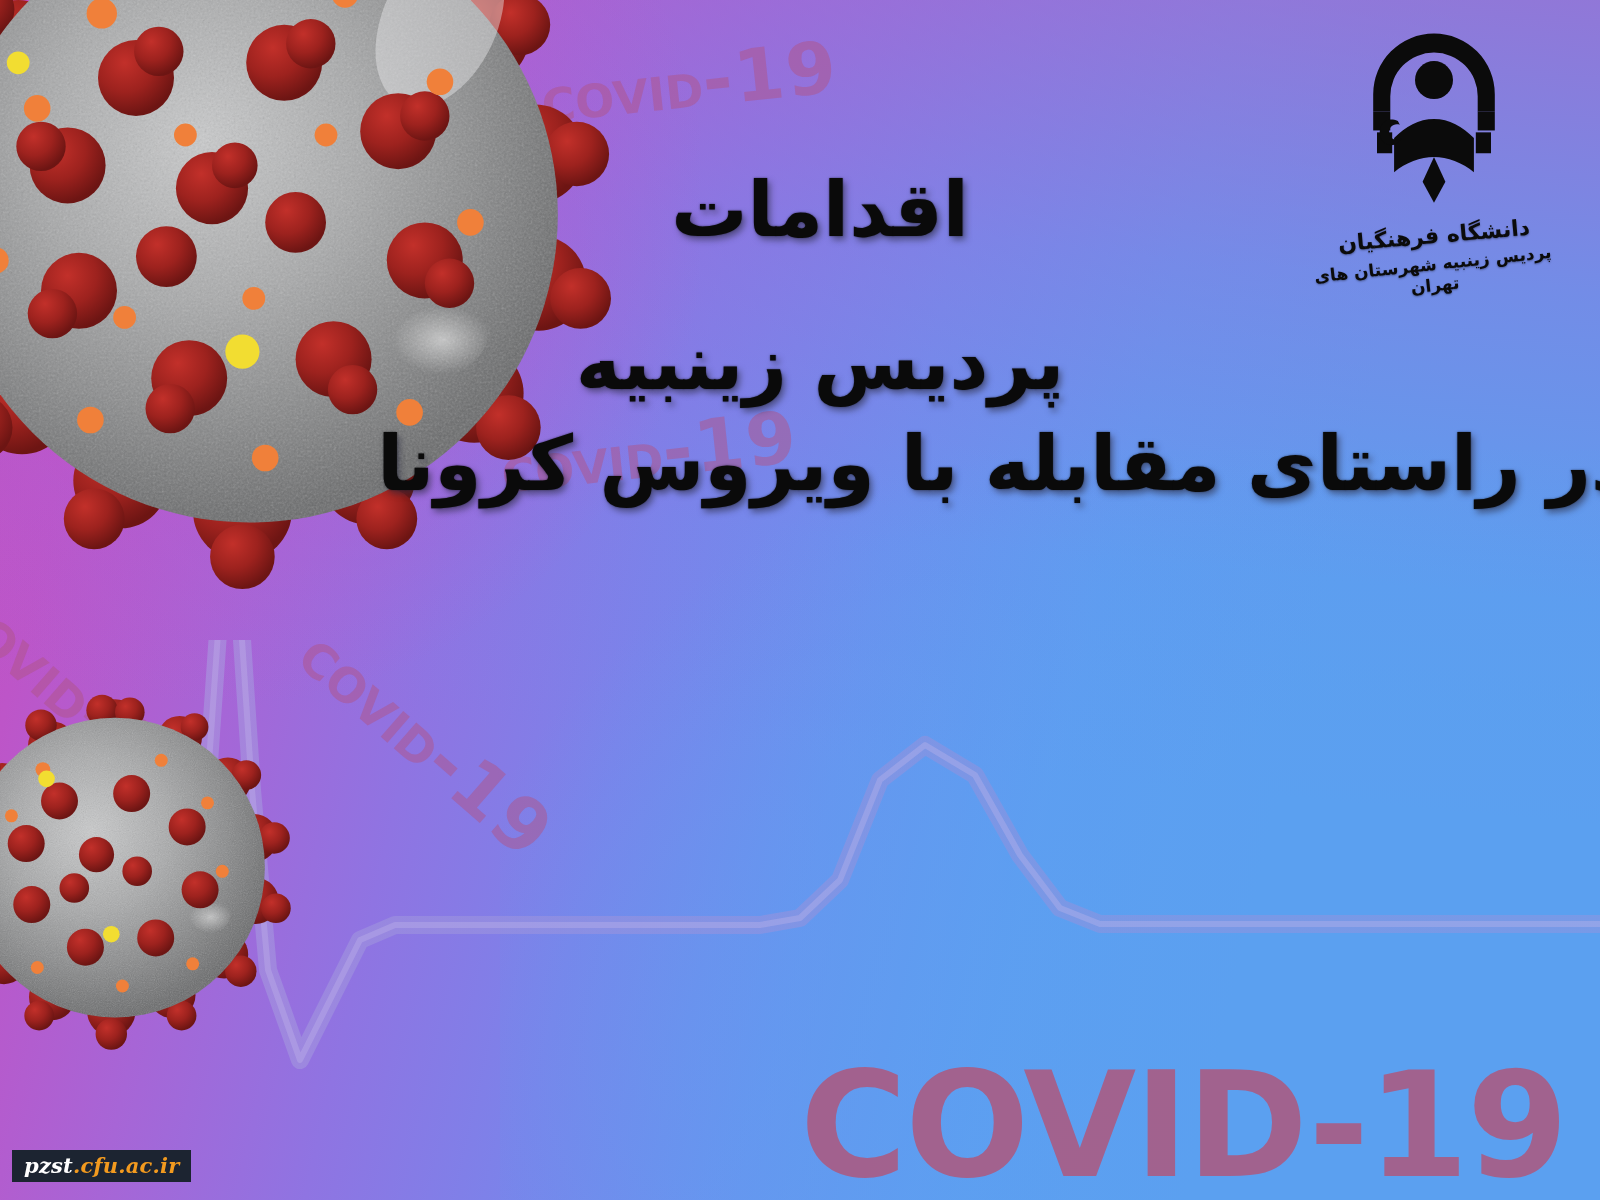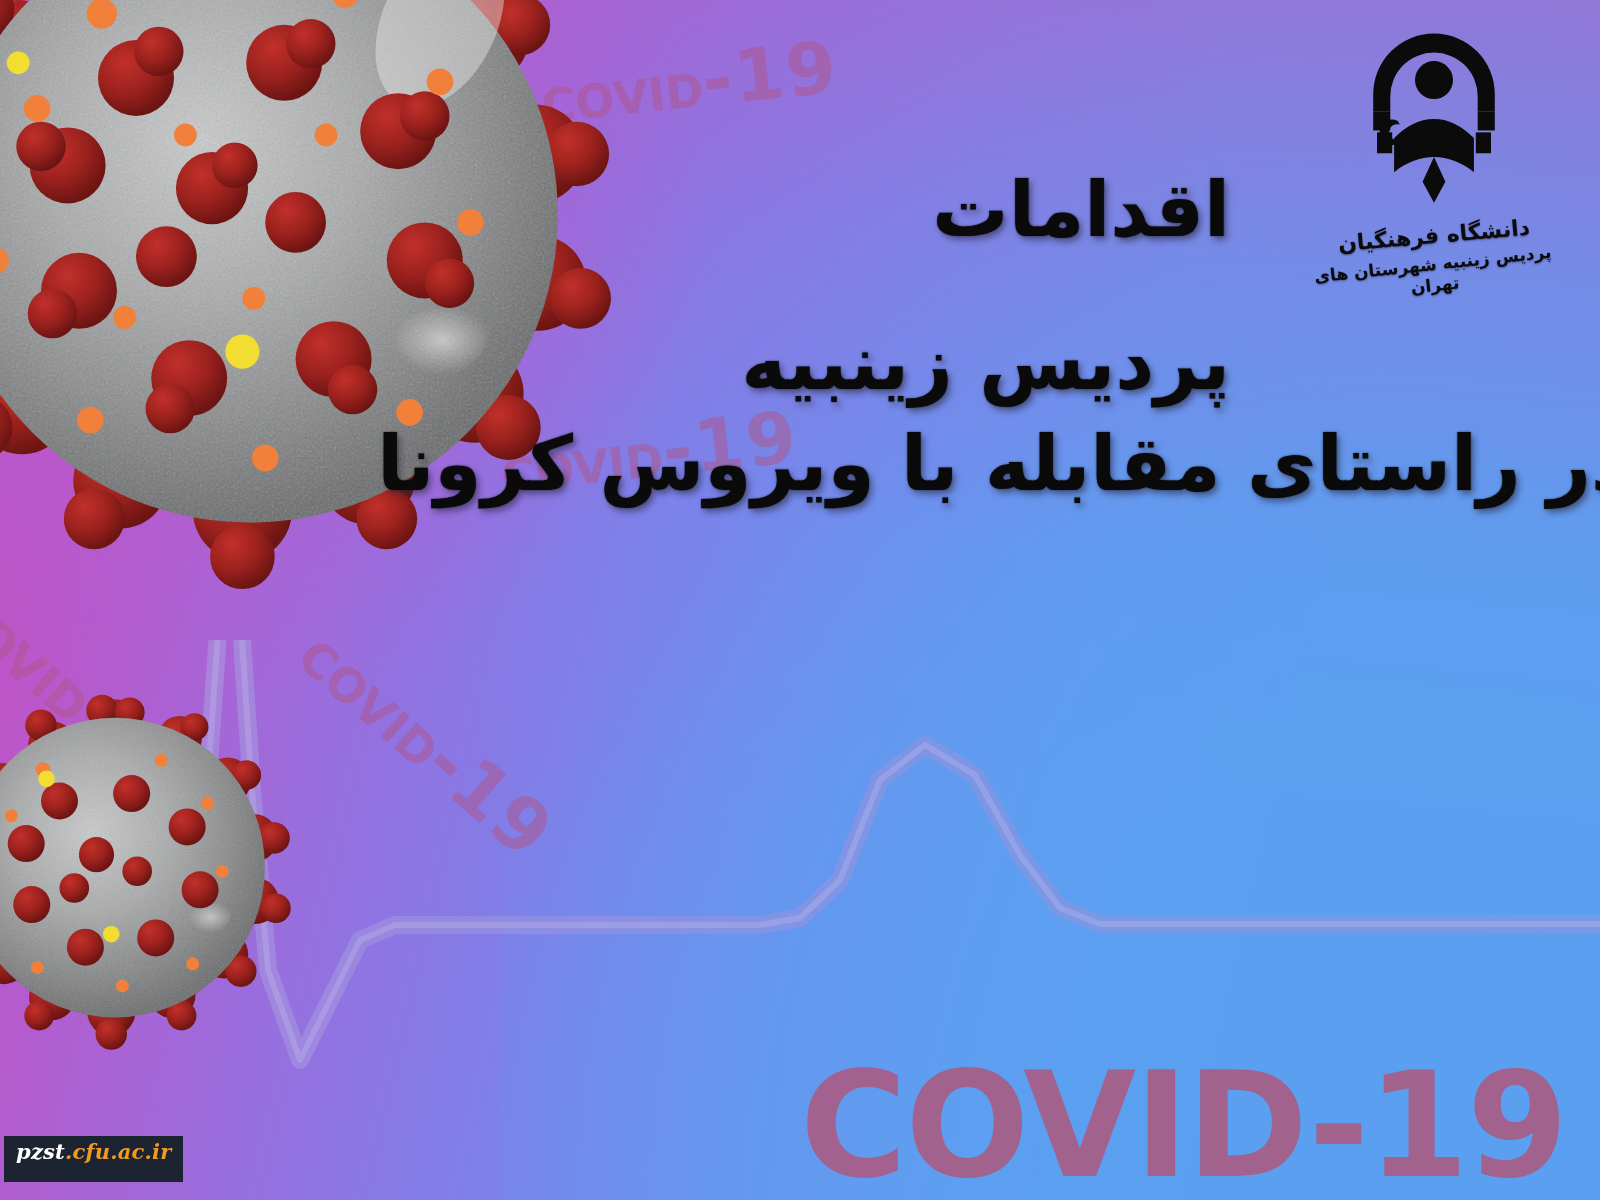--- a/index.html
+++ b/index.html
@@ -83,20 +83,21 @@
   
   .virus{position:absolute;}
   .virus-lg{left:-130px;top:-150px;width:760px;height:760px;}
   .virus-sm{left:-70px;top:690px;width:370px;height:370px;}
 
   
   .headings{
     position:absolute;
     right:370px;top:170px;
     width:820px;
+    text-align:center;
     direction:rtl;
   }
   .h-line{
     color:#0a0a0a;
     font-weight:800;
     line-height:1.06;
     text-shadow:3px 4px 6px rgba(40,40,60,0.55), 0 0 2px rgba(0,0,0,0.6);
     font-family:"DejaVu Sans","Liberation Sans",sans-serif;
     white-space:nowrap;
   }
@@ -113,23 +114,23 @@
   .logo-cap{
     color:#0b0b0b;font-weight:700;line-height:1.25;
     direction:rtl;text-shadow:0 1px 2px rgba(0,0,0,.35);
     font-family:"DejaVu Sans","Liberation Sans",sans-serif;
   }
   .logo-cap-1{font-size:22px;transform:rotate(-5deg);margin-top:2px;}
   .logo-cap-2{font-size:17px;transform:rotate(-6deg);margin-top:4px;}
 
   
   .url-badge{
-    position:absolute;left:4px;bottom:18px;
+    position:absolute;left:12px;bottom:18px;
     background:#1c2431;
-    padding:5px 12px 20px 12px;
+    padding:5px 12px 6px 12px;
     font-size:21px;font-weight:800;font-style:italic;
     direction:ltr;letter-spacing:.2px;
     font-family:"DejaVu Serif","Liberation Serif",serif;
     line-height:1;
   }
   .url-badge .u1{color:#ffffff;}
   .url-badge .u2{color:#f29a1f;}
 </style>
 </head>
 <body>

